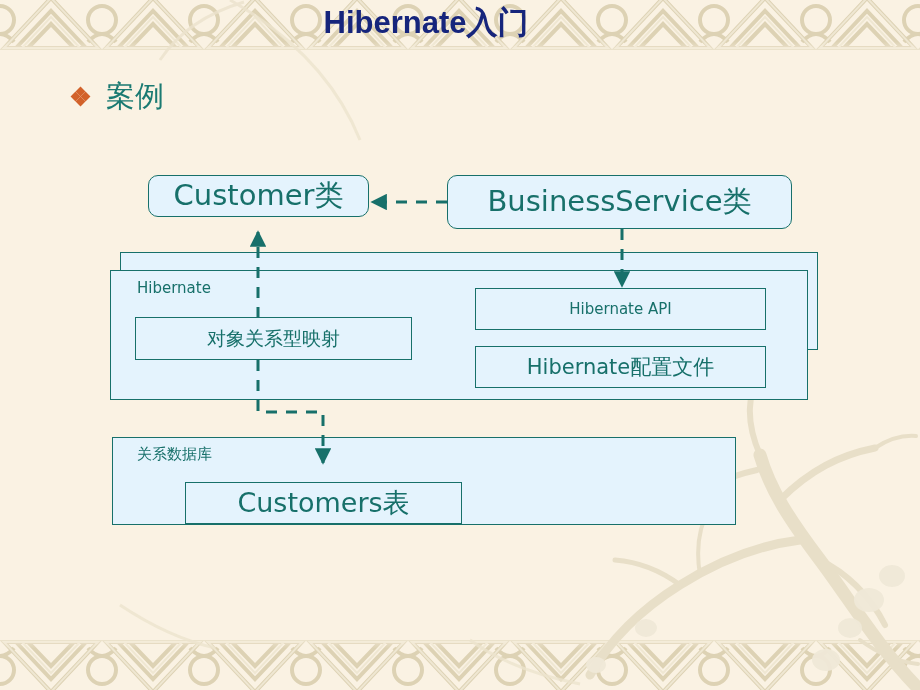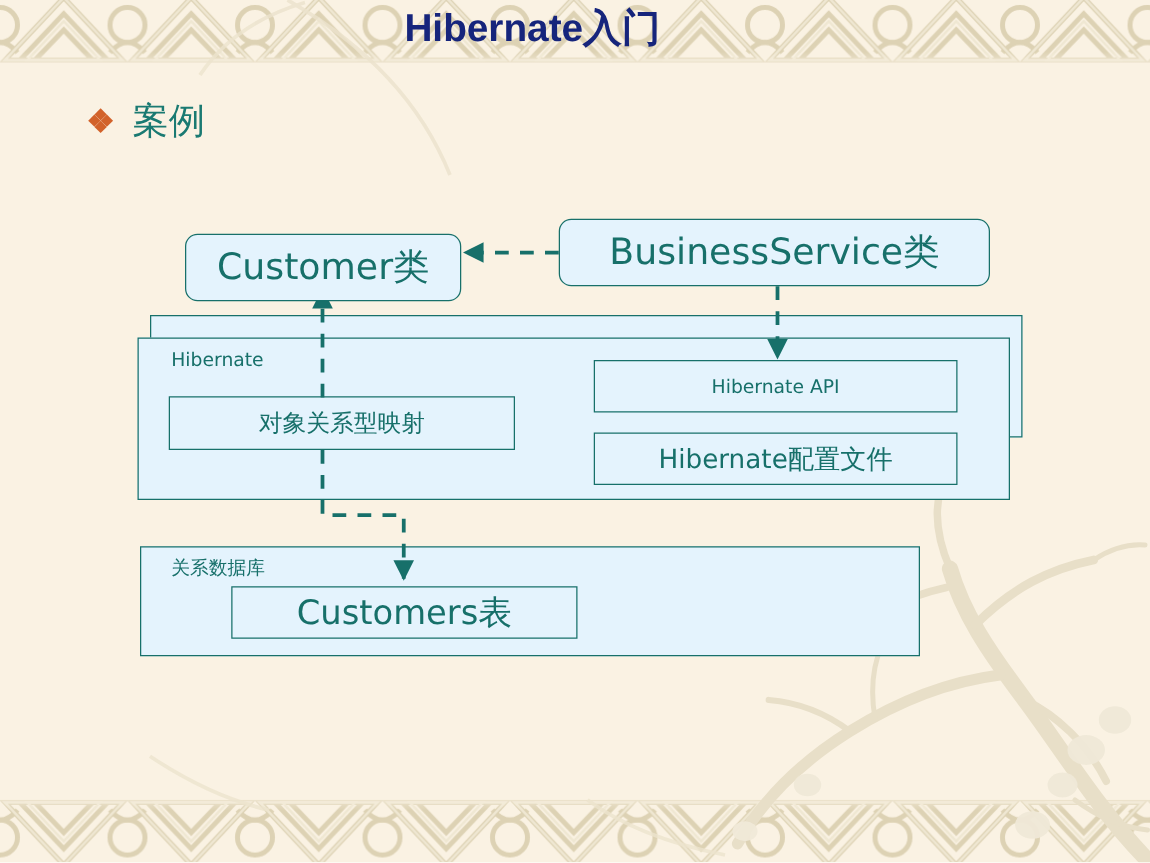--- a/index.html
+++ b/index.html
@@ -108,21 +108,21 @@
     position: absolute;
     color: #17706a;
     font-size: 15px;
     font-family: "DejaVu Sans", "Liberation Sans", sans-serif;
     white-space: nowrap;
     margin-left: 12px;
   }
 
   
   #box-customer {
-    left: 148px; top: 187px; width: 221px; height: 54px;
+    left: 148px; top: 175px; width: 221px; height: 42px;
     font-size: 29px;
     font-family: "DejaVu Sans", "Liberation Sans", sans-serif;
     z-index: 6;
   }
   #box-businessservice {
     left: 447px; top: 175px; width: 345px; height: 54px;
     font-size: 29px;
     font-family: "DejaVu Sans", "Liberation Sans", sans-serif;
     z-index: 6;
   }
@@ -157,21 +157,21 @@
     font-family: "DejaVu Sans", "Liberation Sans", sans-serif;
     z-index: 4;
   }
   #box-config {
     left: 475px; top: 346px; width: 291px; height: 42px;
     font-size: 21px;
     font-family: "DejaVu Sans", "Liberation Sans", sans-serif;
     z-index: 4;
   }
   #box-customers-table {
-    left: 185px; top: 469px; width: 277px; height: 42px;
+    left: 185px; top: 482px; width: 277px; height: 42px;
     font-size: 27px;
     font-family: "DejaVu Sans", "Liberation Sans", sans-serif;
     z-index: 4;
   }
 
   .connectors {
     position: absolute;
     left: 0; top: 0;
     width: 920px; height: 690px;
     z-index: 5;

